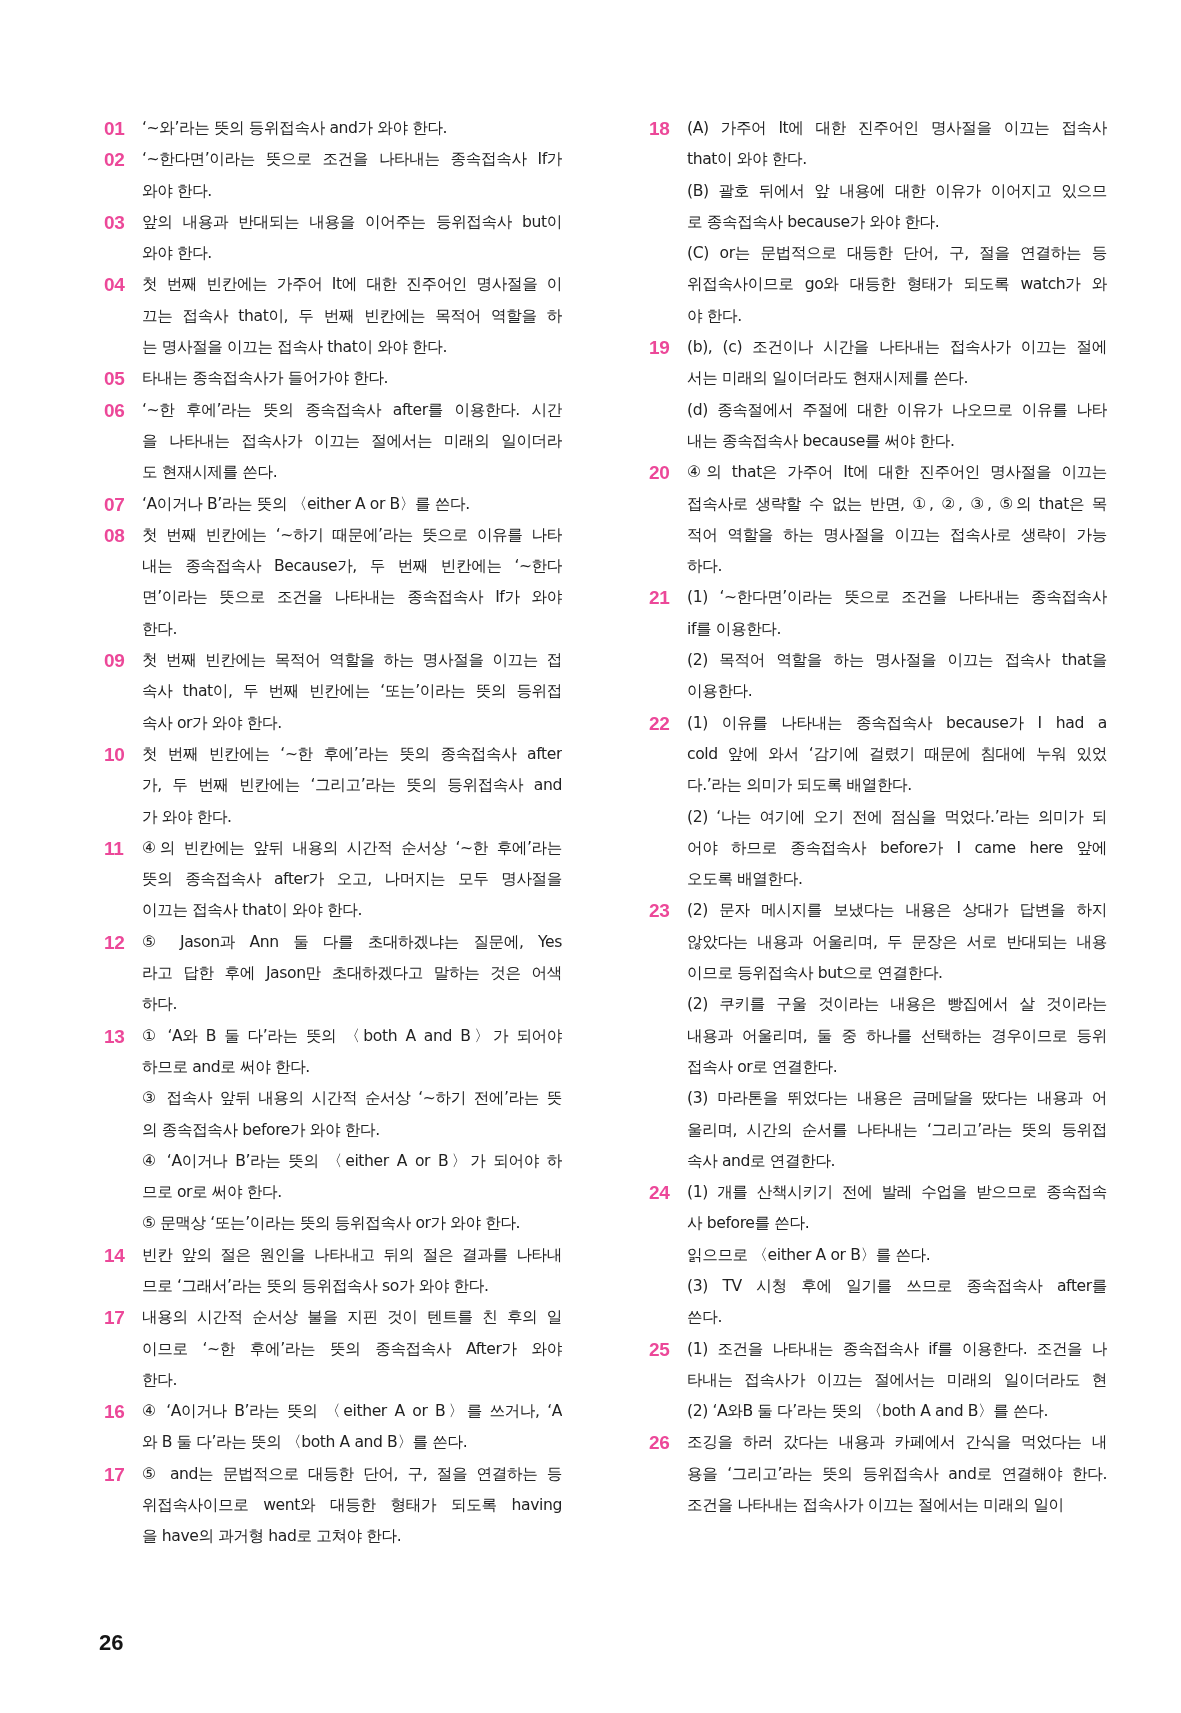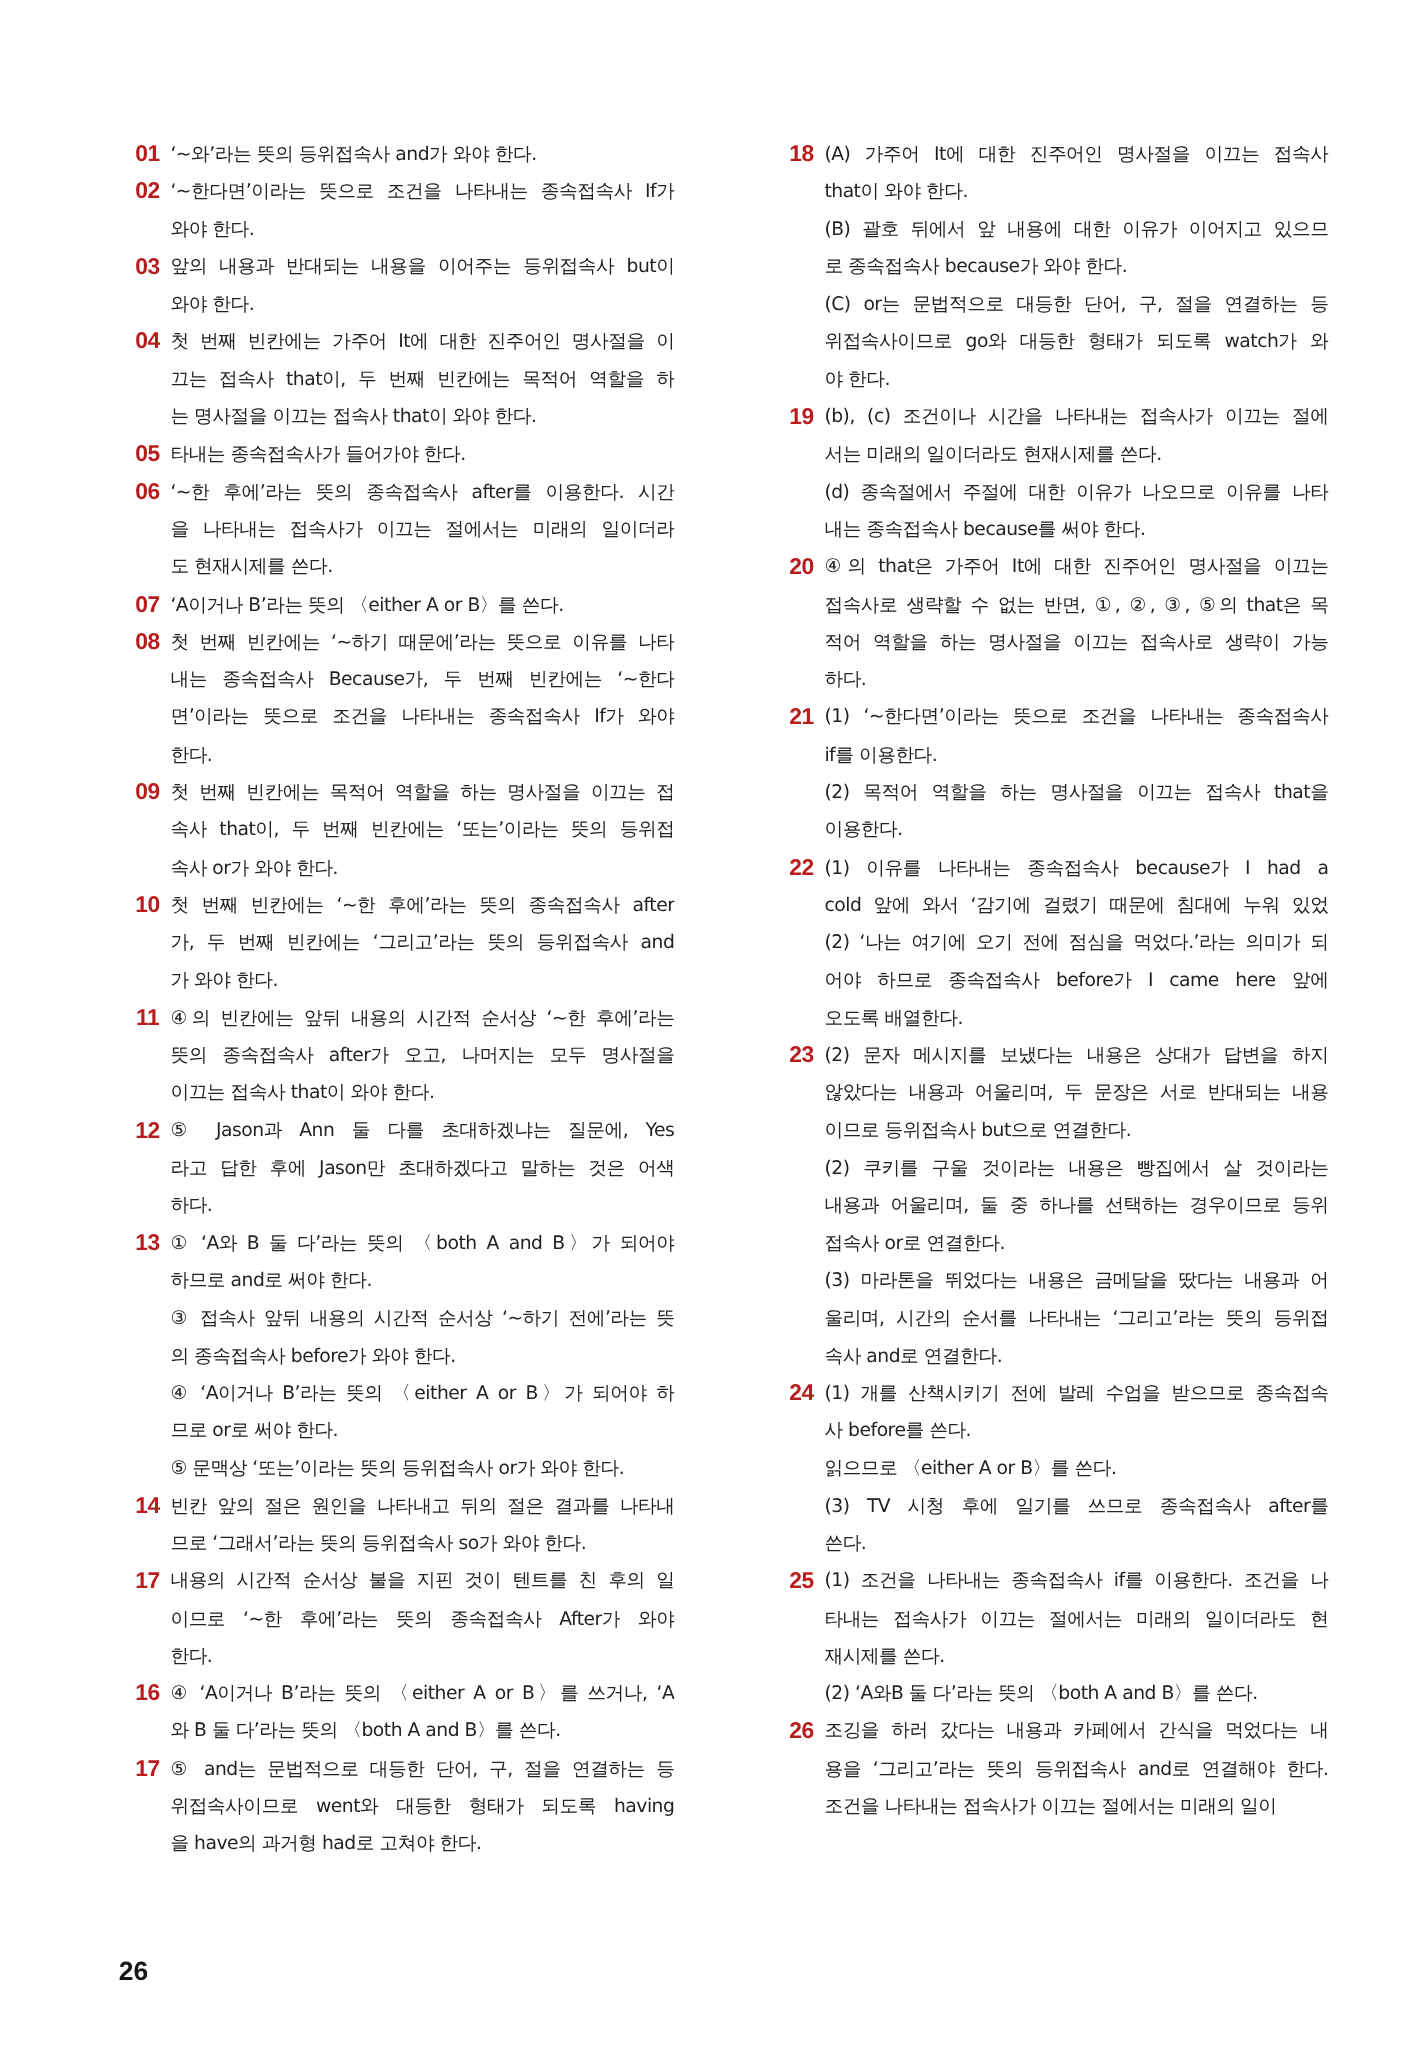--- a/index.html
+++ b/index.html
@@ -21,23 +21,22 @@
   .item {
     display: flex;
     align-items: flex-start;
   }
   .num {
     flex: 0 0 38px;
     font-family: "Liberation Sans", sans-serif;
     font-weight: bold;
     font-size: 19px;
     line-height: 31.3px;
-    color: #b91c1c;
+    color: #ec4899;
     letter-spacing: -0.3px;
-    text-align: center;
   }
   .body { flex: 1; }
   .line {
     font-size: 15.6px;
     line-height: 31.3px;
     height: 31.3px;
     white-space: nowrap;
     text-align: justify;
     text-align-last: justify;
     letter-spacing: -0.4px;
@@ -227,20 +226,21 @@
         <div class="line last">if를 이용한다.</div>
         <div class="line">(2) 목적어 역할을 하는 명사절을 이끄는 접속사 that을</div>
         <div class="line last">이용한다.</div>
       </div>
     </div>
     <div class="item">
       <div class="num">22</div>
       <div class="body">
         <div class="line">(1) 이유를 나타내는 종속접속사 because가 I had a</div>
         <div class="line">cold 앞에 와서 ‘감기에 걸렸기 때문에 침대에 누워 있었</div>
+        <div class="line last">다.’라는 의미가 되도록 배열한다.</div>
         <div class="line">(2) ‘나는 여기에 오기 전에 점심을 먹었다.’라는 의미가 되</div>
         <div class="line">어야 하므로 종속접속사 before가 I came here 앞에</div>
         <div class="line last">오도록 배열한다.</div>
       </div>
     </div>
     <div class="item">
       <div class="num">23</div>
       <div class="body">
         <div class="line">(2) 문자 메시지를 보냈다는 내용은 상대가 답변을 하지</div>
         <div class="line">않았다는 내용과 어울리며, 두 문장은 서로 반대되는 내용</div>
@@ -261,21 +261,20 @@
         <div class="line last">읽으므로 〈either A or B〉를 쓴다.</div>
         <div class="line">(3) TV 시청 후에 일기를 쓰므로 종속접속사 after를</div>
         <div class="line last">쓴다.</div>
       </div>
     </div>
     <div class="item">
       <div class="num">25</div>
       <div class="body">
         <div class="line">(1) 조건을 나타내는 종속접속사 if를 이용한다. 조건을 나</div>
         <div class="line">타내는 접속사가 이끄는 절에서는 미래의 일이더라도 현</div>
-        <div class="line last">재시제를 쓴다.</div>
         <div class="line last">(2) ‘A와B 둘 다’라는 뜻의 〈both A and B〉를 쓴다.</div>
       </div>
     </div>
     <div class="item">
       <div class="num">26</div>
       <div class="body">
         <div class="line">조깅을 하러 갔다는 내용과 카페에서 간식을 먹었다는 내</div>
         <div class="line">용을 ‘그리고’라는 뜻의 등위접속사 and로 연결해야 한다.</div>
         <div class="line last">조건을 나타내는 접속사가 이끄는 절에서는 미래의 일이</div>
       </div>

